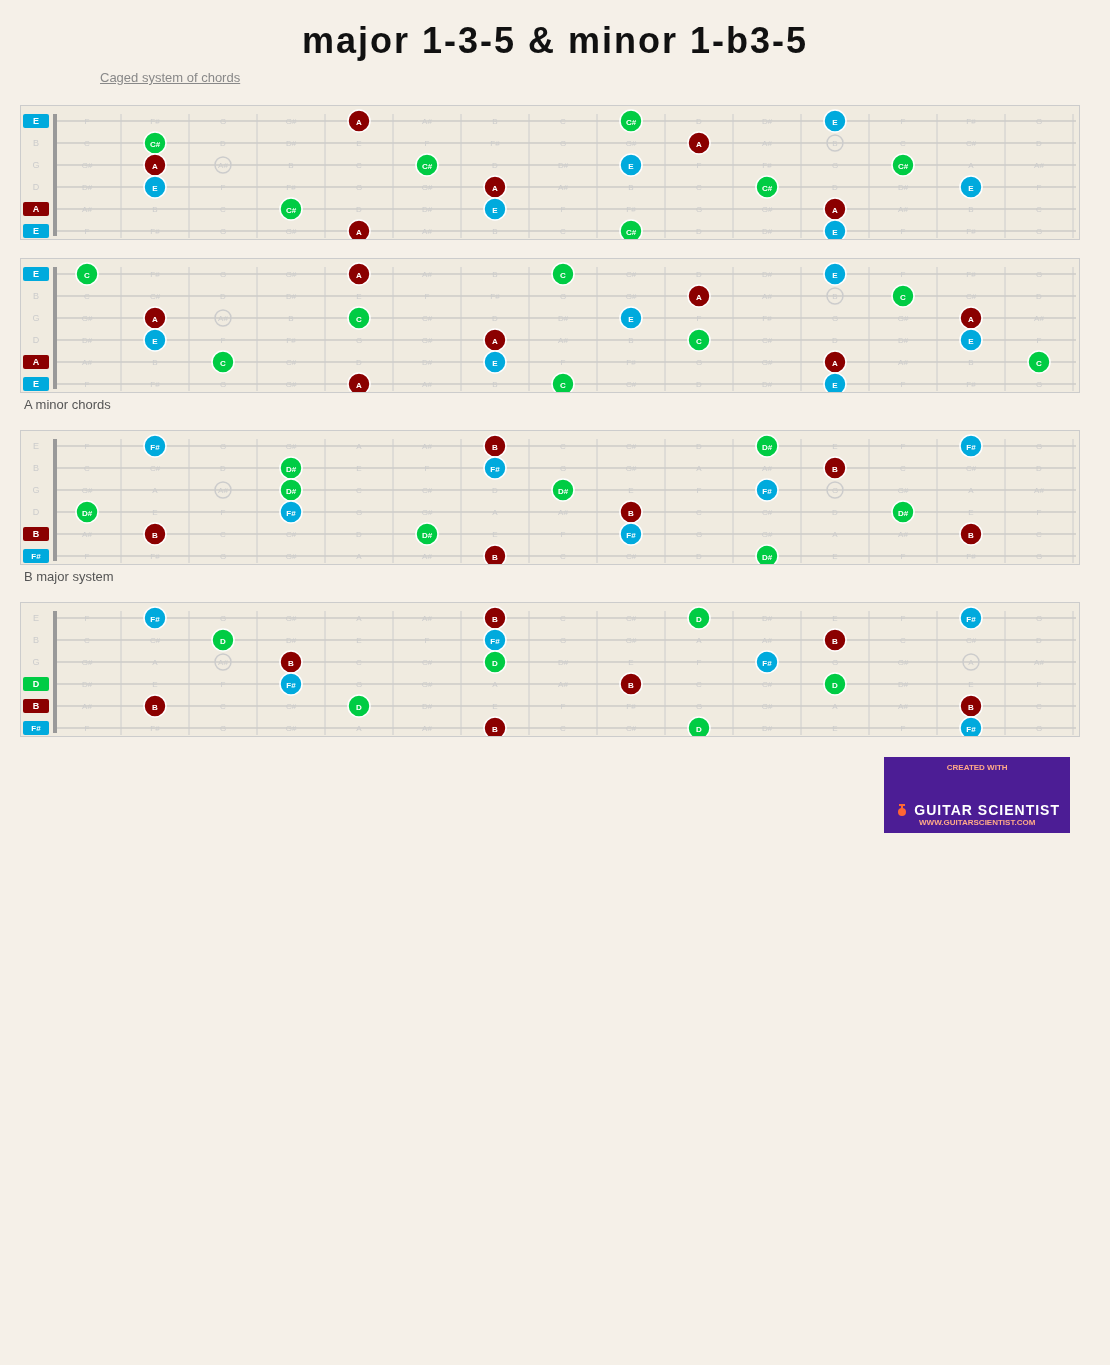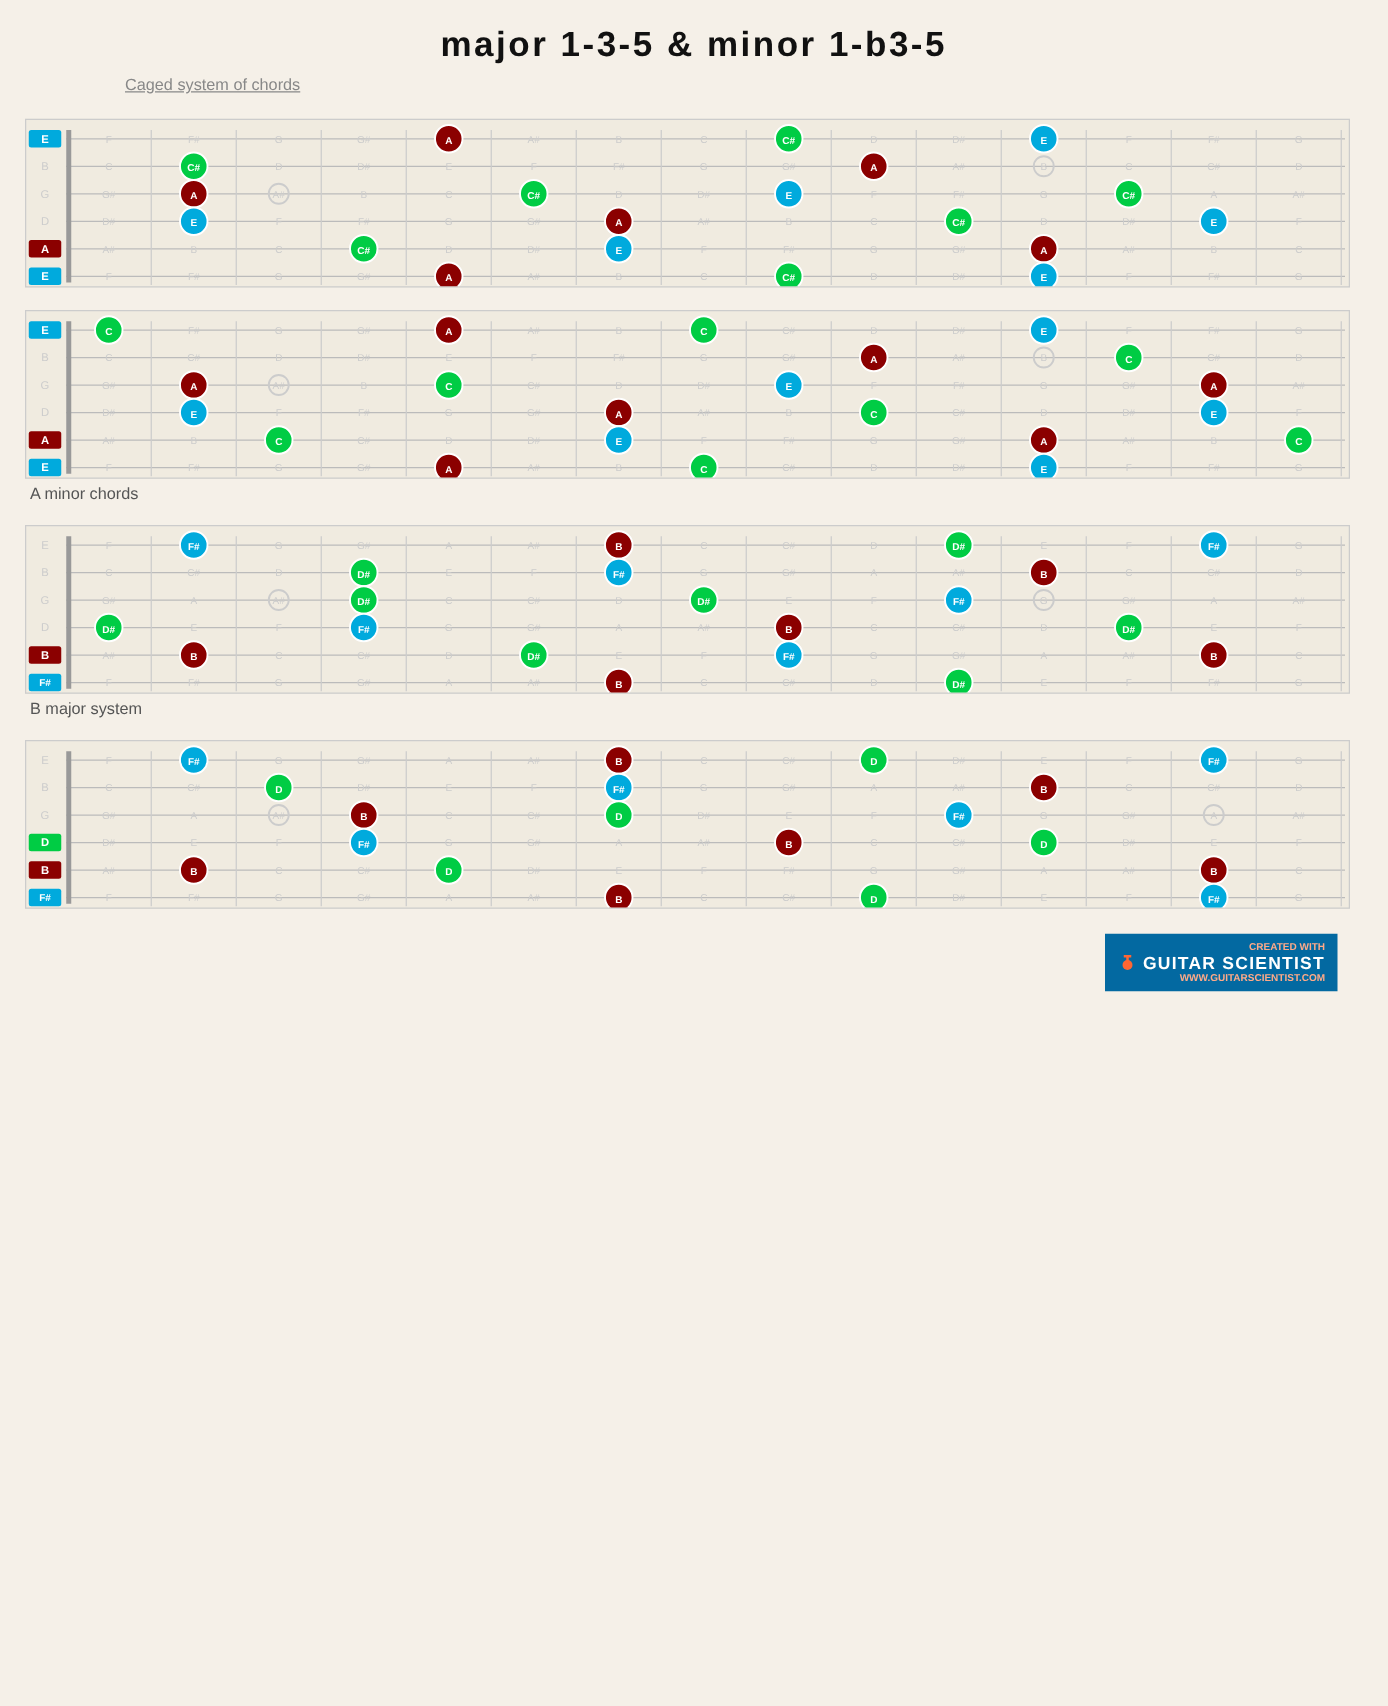--- a/index.html
+++ b/index.html
@@ -5,21 +5,21 @@
     * { box-sizing: border-box; margin: 0; padding: 0; }
     body {
       background: #f5f0e8;
       font-family: Arial, sans-serif;
       width: 1110px;
       min-height: 1365px;
       padding: 20px;
     }
     h1 {
       text-align: center;
-      font-size: 28px;
+      font-size: 36px;
       font-weight: bold;
       margin-bottom: 8px;
       color: #111;
       letter-spacing: 2px;
     }
     .subtitle {
       font-size: 13px;
       color: #888;
       margin-left: 80px;
       margin-bottom: 20px;
@@ -36,26 +36,26 @@
       margin-bottom: 12px;
     }
 
     .logo-area {
       text-align: right;
       margin-top: 20px;
       padding-right: 20px;
     }
     .logo-box {
       display: inline-block;
-      background: #0369a1;
+      background: #4c1d95;
       color: white;
       padding: 6px 10px;
       font-size: 10px;
       font-weight: bold;
-      text-align: right;
+      text-align: center;
     }
     .logo-top { font-size: 8px; color: #ffaa88; }
     .logo-sub { font-size: 8px; color: #ffaa88; }
 
     
     .fb-wrap {
       position: relative;
       width: 1060px;
       margin-bottom: 2px;
     }
@@ -859,21 +859,21 @@
 
       <rect x="2" y="74" width="26" height="14" rx="2" fill="#00CC44"></rect>
       <text x="15" y="84" text-anchor="middle" font-size="9" fill="white" font-weight="bold">D</text>
     </svg>
   </div>
 </div>
 
 <div class="logo-area">
   <div class="logo-box">
     <div class="logo-top">CREATED WITH</div>
-    <div style="display:flex;align-items:center;gap:4px;">
+    <div style="display:flex;align-items:center;gap:4px;margin-top:30px;">
       <svg width="16" height="16" viewBox="0 0 16 16">
         <circle cx="8" cy="10" r="4" fill="#ff6633"></circle>
         <rect x="7" y="2" width="2" height="6" fill="#ff6633"></rect>
         <rect x="5" y="2" width="6" height="2" fill="#ff6633"></rect>
       </svg>
       <span style="font-size:14px;font-weight:900;letter-spacing:1px;color:white;">GUITAR SCIENTIST</span>
     </div>
     <div class="logo-sub">WWW.GUITARSCIENTIST.COM</div>
   </div>
 </div>

